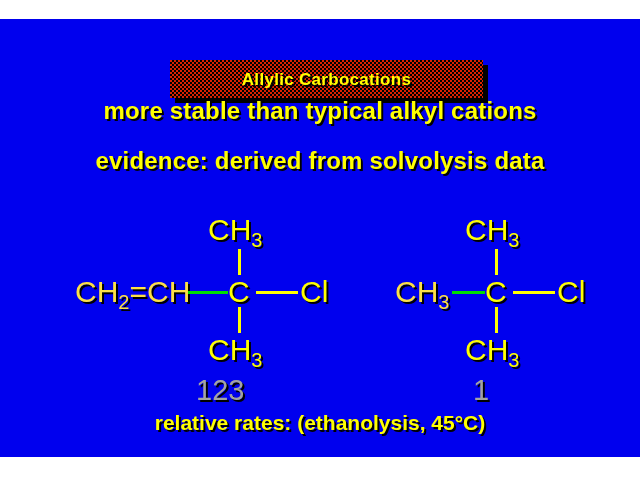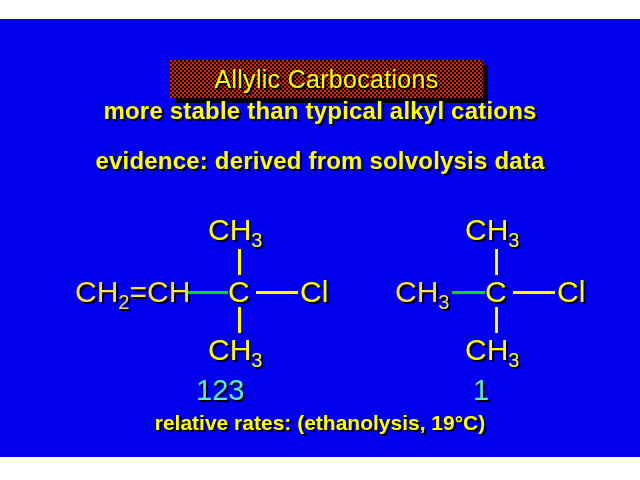--- a/index.html
+++ b/index.html
@@ -38,22 +38,22 @@
       linear-gradient(45deg, #000000 25%, transparent 25%, transparent 75%, #000000 75%),
       linear-gradient(45deg, #000000 25%, transparent 25%, transparent 75%, #000000 75%);
     background-size: 4px 4px;
     background-position: 0 0, 2px 2px;
     box-shadow: 5px 5px 0 #000000;
     display: flex;
     align-items: center;
     justify-content: center;
   }
   #title-text {
-    font-size: 25px;
-    font-weight: normal;
+    font-size: 17px;
+    font-weight: bold;
     color: #ffff00;
     letter-spacing: 0.3px;
     text-shadow: 2px 2px 0 #000000;
     white-space: nowrap;
     line-height: 1;
   }
 
   
   .subline {
     position: absolute;
@@ -104,21 +104,21 @@
   }
   .bond.green { background: #00dd00; }
   .bond.v { width: 3px; }
   .bond.h { height: 3px; }
 
   
   .rate {
     position: absolute;
     font-size: 29px;
     font-weight: normal;
-    color: #5eead4;
+    color: #a3a3a3;
     text-shadow: 2px 2px 0 #000000;
     line-height: 1;
     white-space: nowrap;
   }
   #rate-left  { left: 196px; top: 357px; }
   #rate-right { left: 473px; top: 357px; }
 
   
   #caption {
     position: absolute;
@@ -179,15 +179,15 @@
     <div class="bond h" style="left:163px; top:264px; width:42px;"></div>
     <span class="atom" style="left:207px; top:250px;">Cl</span>
 
     <div class="bond v" style="left:145px; top:280px; height:26px;"></div>
     <span class="atom" style="left:115px; top:308px;"><span>CH</span><sub>3</sub></span>
   </div>
 
   <div class="rate" id="rate-left">123</div>
   <div class="rate" id="rate-right">1</div>
 
-  <div id="caption">relative rates: (ethanolysis, 19°C)</div>
+  <div id="caption">relative rates: (ethanolysis, 45°C)</div>
 
 </div>
 
 </body></html>

